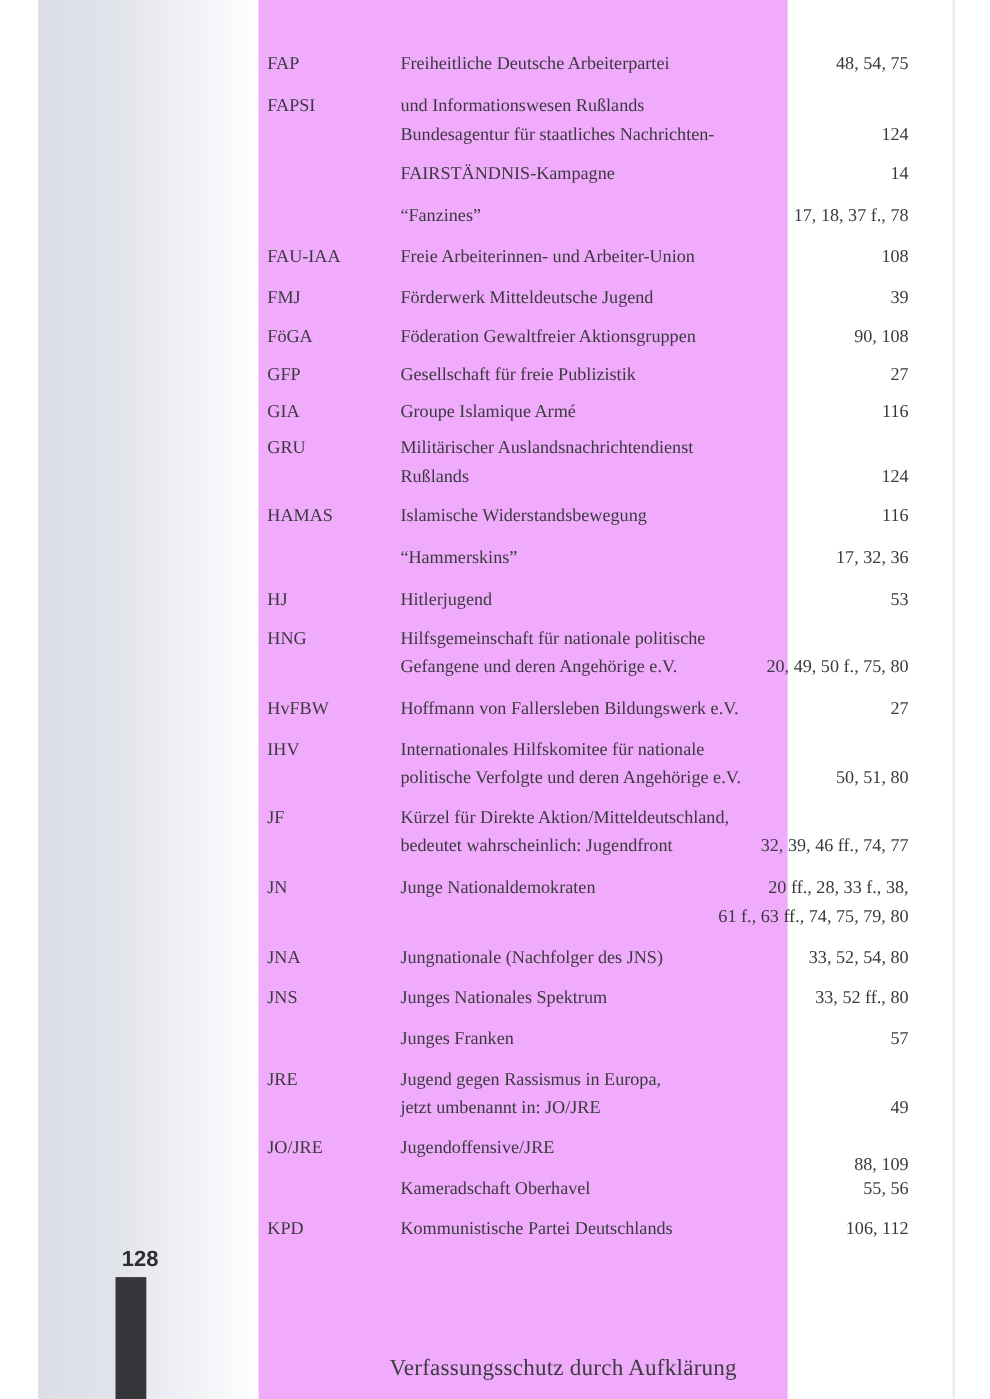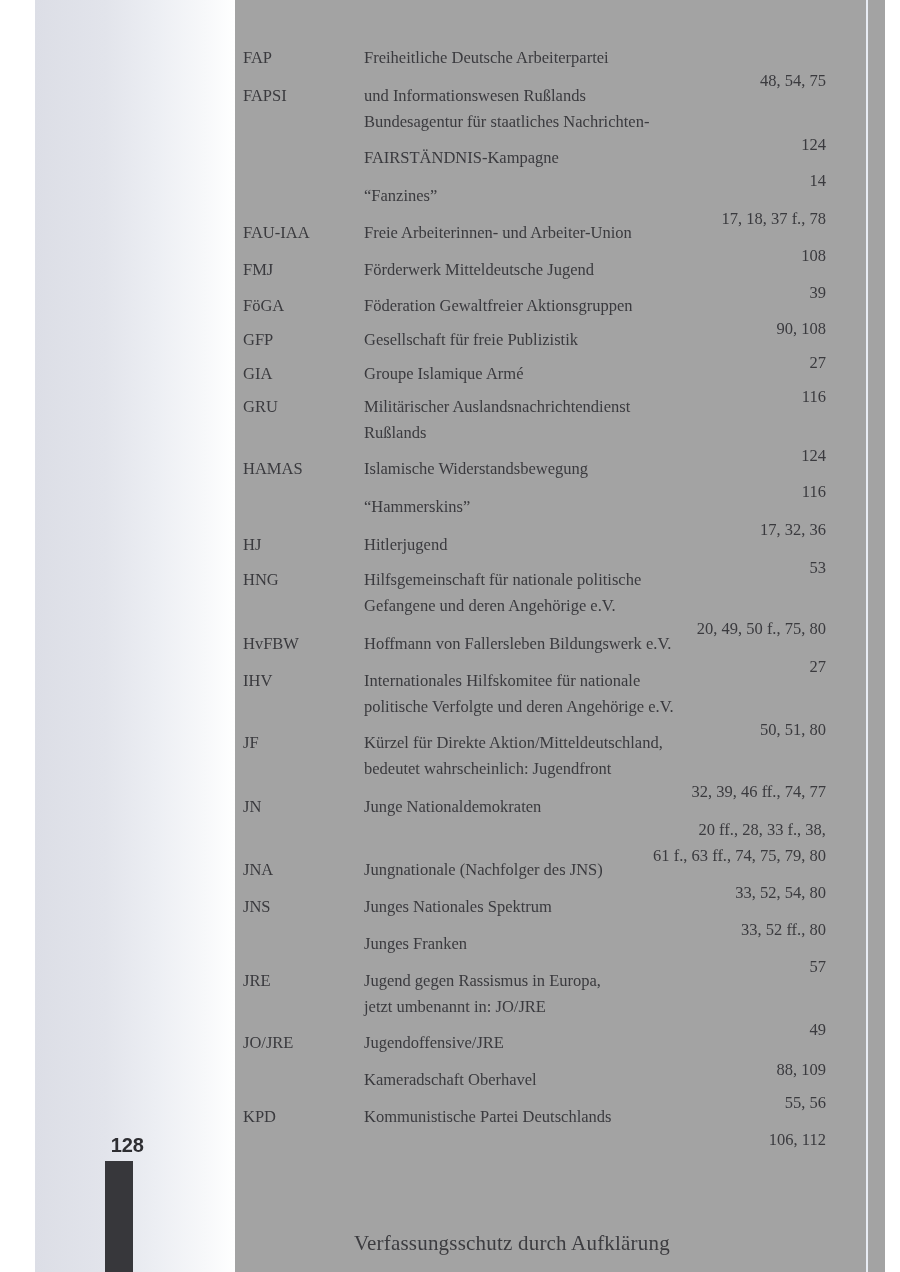--- a/index.html
+++ b/index.html
@@ -11,22 +11,22 @@
       width: 900px;
       height: 1272px;
       position: relative;
       overflow: hidden;
       font-family: "Liberation Serif", "DejaVu Serif", serif;
       color: #3a3a3e;
     }
     .page {
       position: absolute;
       left: 0; top: 0;
-      width: 885px; height: 1272px;
-      background: #a3a3a3;
+      width: 716px; height: 1272px;
+      background: #f0abfc;
     }
     .left-margin-strip {
       position: absolute;
       left: 35px; top: 0;
       width: 200px; height: 1272px;
       background: linear-gradient(to right, #dcdee6 0%, #e2e4eb 35%, #eceef3 60%, #f7f8fa 85%, #ffffff 100%);
     }
     .left-edge-white {
       position: absolute;
       left: 0; top: 0;
@@ -73,21 +73,20 @@
       left: 364px;
       top: 0;
       white-space: nowrap;
     }
     .desc-line { display: block; height: 26px; }
     .pages {
       position: absolute;
       right: 74px;
       text-align: right;
       white-space: nowrap;
-      margin-top: 23px;
     }
     .pages-line { display: block; height: 26px; }
     .footer-title {
       position: absolute;
       left: 354px; top: 1231px;
       font-size: 21px;
       color: #3c3c40;
       white-space: nowrap;
       letter-spacing: 0.2px;
     }
@@ -327,21 +326,21 @@
       <span class="pages" style="top:26px">
         <span class="pages-line">49</span>
       </span>
     </div>
 
     <div class="entry" style="top:1030px">
       <span class="abbr">JO/JRE</span>
       <span class="desc">
         <span class="desc-line">Jugendoffensive/JRE</span>
       </span>
-      <span class="pages" style="top:4px">
+      <span class="pages" style="top:16px">
         <span class="pages-line">88, 109</span>
       </span>
     </div>
 
     <div class="entry" style="top:1067px">
       <span class="abbr"></span>
       <span class="desc">
         <span class="desc-line">Kameradschaft Oberhavel</span>
       </span>
       <span class="pages" style="top:0">

